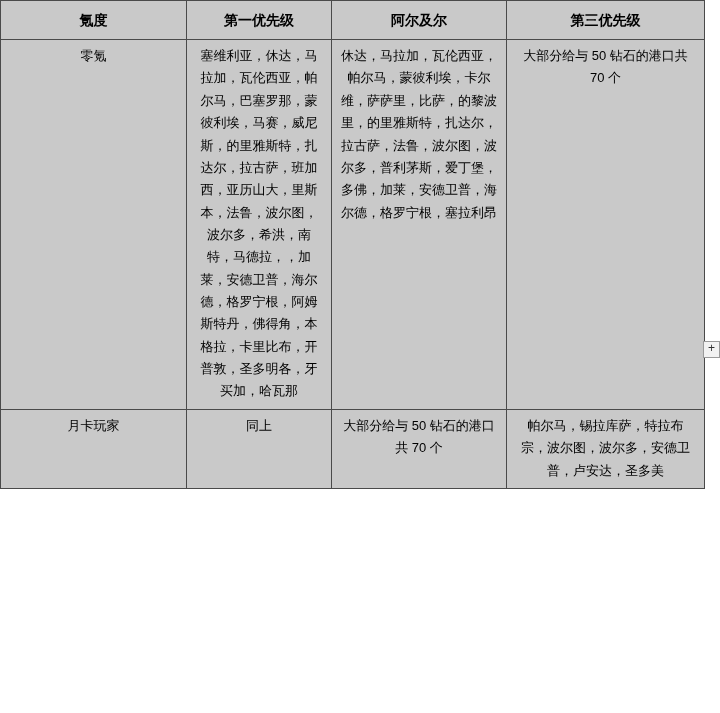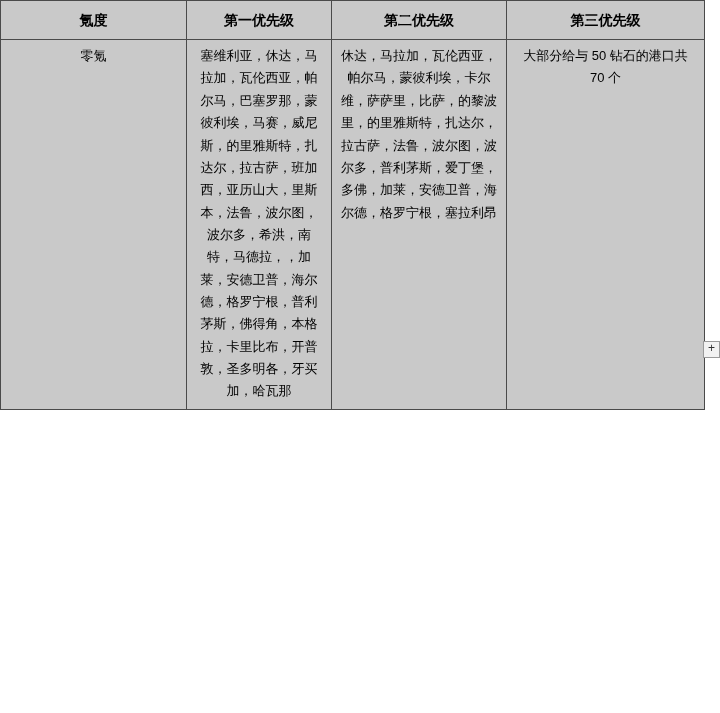--- a/index.html
+++ b/index.html
@@ -81,29 +81,35 @@
     <colgroup>
       <col class="c0">
         <col class="c1">
         <col class="c2">
         <col class="c3">
     </colgroup>
     <thead>
       <tr>
         <th>氪度</th>
         <th>第一优先级</th>
-        <th>第二优先级</th>
+        <th>阿尔及尔</th>
         <th>第三优先级</th>
       </tr>
     </thead>
     <tbody>
       <tr>
         <td class="label-cell">零氪</td>
-        <td>塞维利亚，休达，马拉加，瓦伦西亚，帕尔马，巴塞罗那，蒙彼利埃，马赛，威尼斯，的里雅斯特，扎达尔，拉古萨，班加西，亚历山大，里斯本，法鲁，波尔图，波尔多，希洪，南特，马德拉，，加莱，安德卫普，海尔德，格罗宁根，普利茅斯，佛得角，本格拉，卡里比布，开普敦，圣多明各，牙买加，哈瓦那</td>
+        <td>塞维利亚，休达，马拉加，瓦伦西亚，帕尔马，巴塞罗那，蒙彼利埃，马赛，威尼斯，的里雅斯特，扎达尔，拉古萨，班加西，亚历山大，里斯本，法鲁，波尔图，波尔多，希洪，南特，马德拉，，加莱，安德卫普，海尔德，格罗宁根，阿姆斯特丹，佛得角，本格拉，卡里比布，开普敦，圣多明各，牙买加，哈瓦那</td>
         <td>休达，马拉加，瓦伦西亚，帕尔马，蒙彼利埃，卡尔维，萨萨里，比萨，的黎波里，的里雅斯特，扎达尔，拉古萨，法鲁，波尔图，波尔多，普利茅斯，爱丁堡，多佛，加莱，安德卫普，海尔德，格罗宁根，塞拉利昂</td>
         <td>大部分给与 50 钻石的港口共 70 个</td>
+      </tr>
+      <tr>
+        <td class="label-cell mid-cell">月卡玩家</td>
+        <td class="mid-cell">同上</td>
+        <td>大部分给与 50 钻石的港口共 70 个</td>
+        <td>帕尔马，锡拉库萨，特拉布宗，波尔图，波尔多，安德卫普，卢安达，圣多美</td>
       </tr>
     </tbody>
   </table>
 
   <div class="plus-widget">+</div>
 
 </div>
 
 </body></html>

